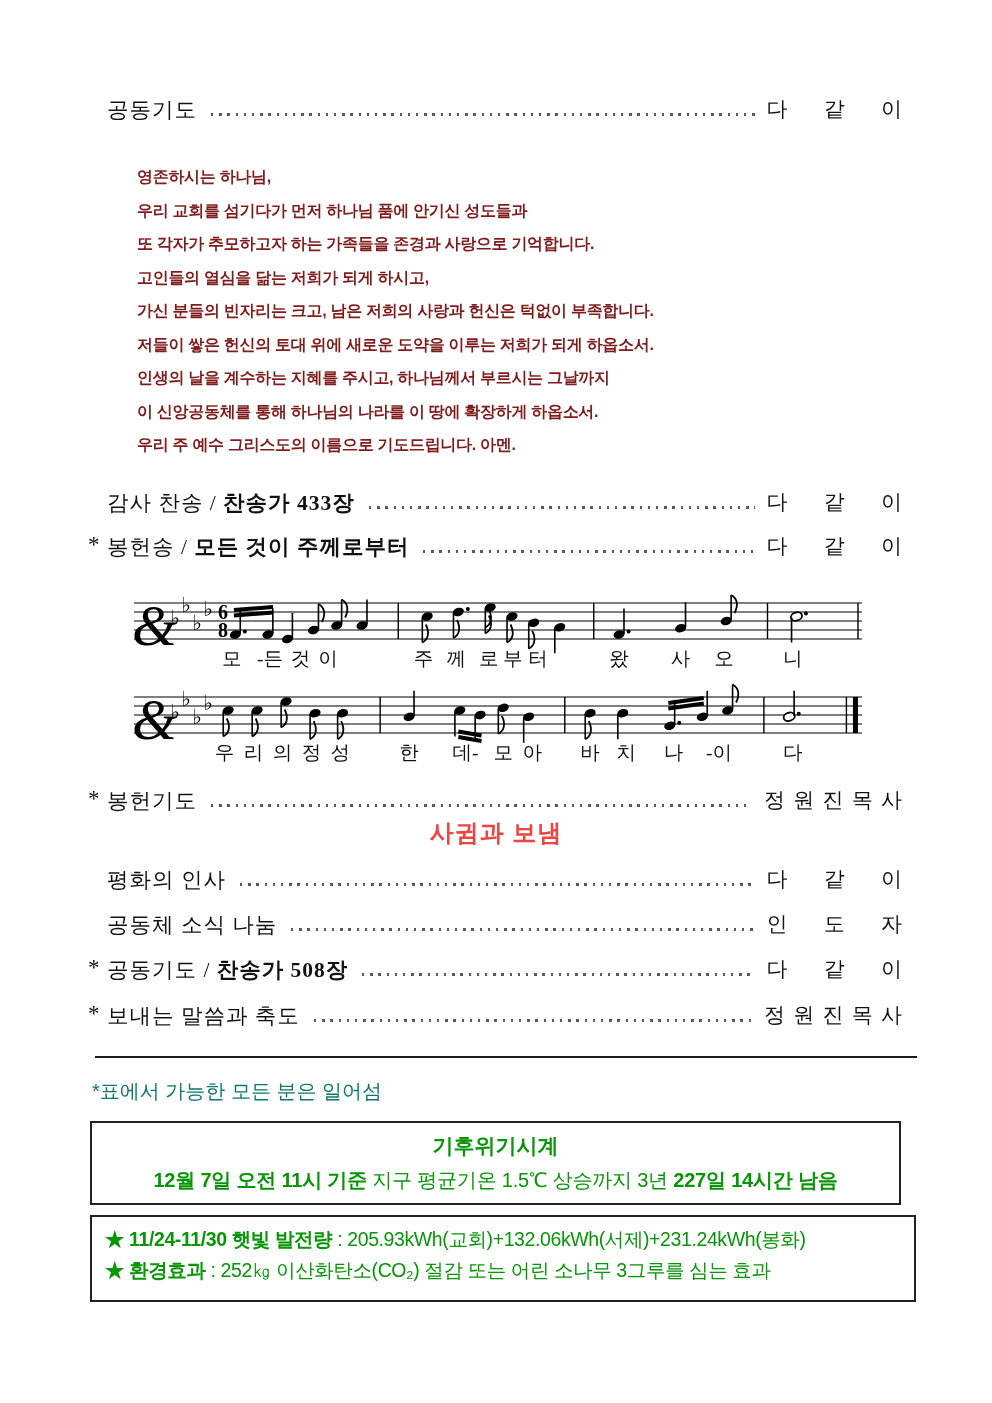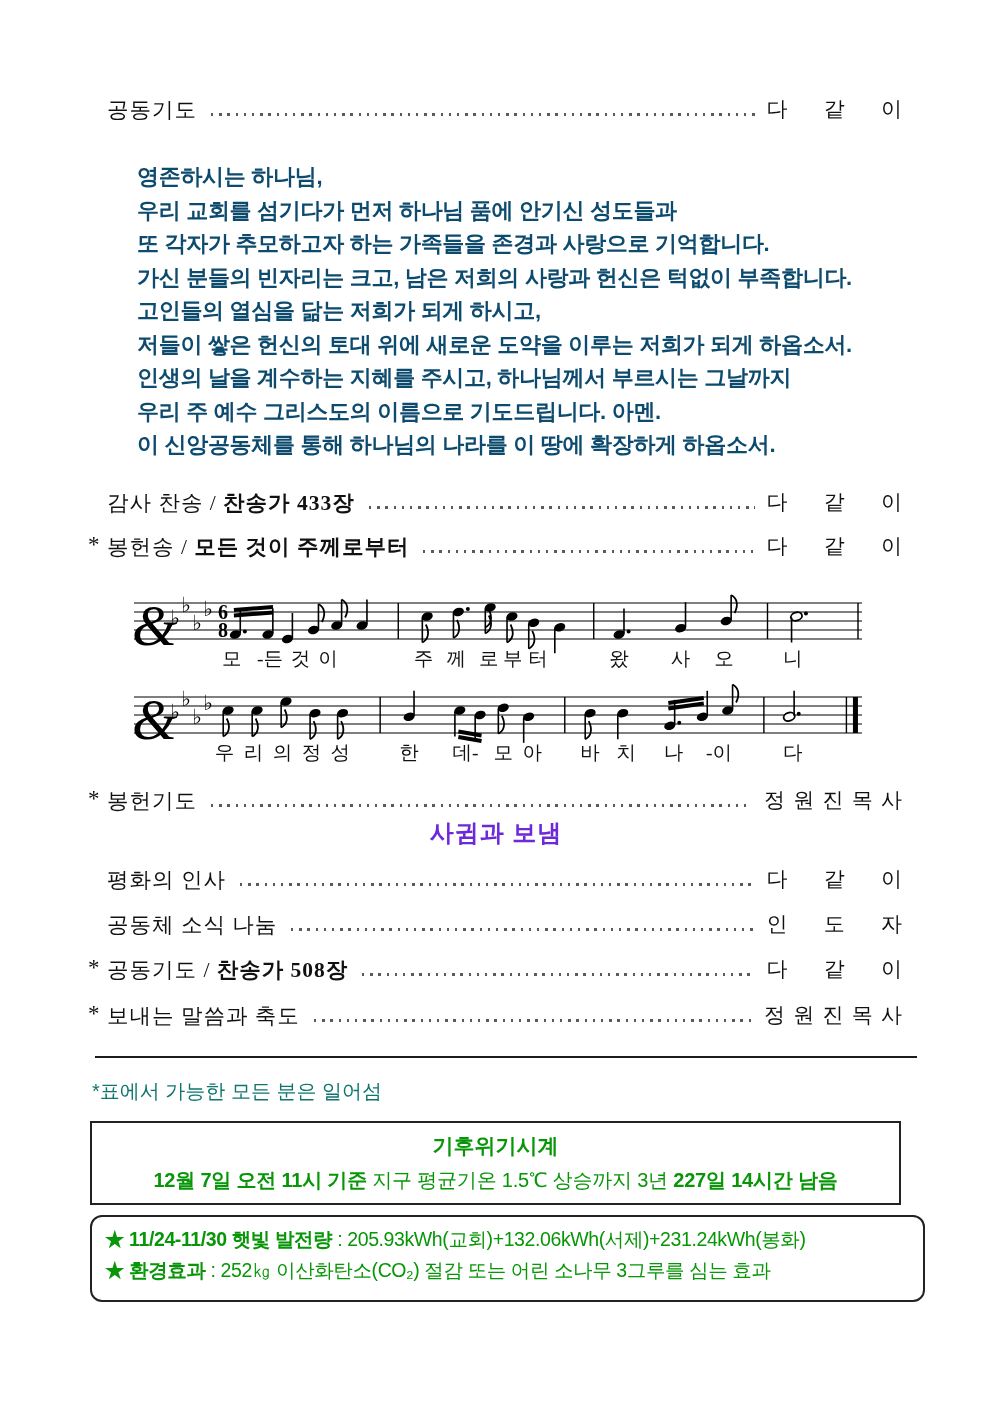--- a/index.html
+++ b/index.html
@@ -9,32 +9,32 @@
   .star{width:19px;font-family:"Liberation Serif",serif;font-size:23px;color:#111;flex:0 0 19px;}
   .lbl{font-size:21.5px;white-space:pre;letter-spacing:1px;}
   .lbl b{font-weight:bold;}
   .leader{flex:1;height:3px;align-self:center;margin:6px 12px 0 14px;
           background:repeating-linear-gradient(to right,#5a5a5a 0 2.4px,transparent 2.4px 8.2px);}
   .names{font-size:21px;white-space:pre;}
   .names.wide{word-spacing:31px;}
   .names.tight{word-spacing:3px;}
   .prayer{position:absolute;left:137px;top:160px;width:780px;
           font-family:"Liberation Sans","DejaVu Sans",sans-serif;font-weight:bold;
-          font-size:22px;line-height:33.5px;letter-spacing:-0.3px;color:#0c4a6e;}
+          font-size:16px;line-height:33.5px;letter-spacing:-0.3px;color:#7f1d1d;}
   .sect-title{position:absolute;left:0;width:992px;top:817px;text-align:center;
           font-family:"Liberation Sans","DejaVu Sans",sans-serif;font-weight:bold;
           font-size:24px;letter-spacing:1px;}
   .hr{position:absolute;left:95px;width:822px;top:1056px;height:2px;background:#1c1c1c;}
   .footnote{position:absolute;left:92px;top:1078px;
           font-family:"Liberation Sans","DejaVu Sans",sans-serif;font-size:20px;color:#0f766e;}
   .box{position:absolute;left:90px;width:807px;border:2px solid #222;background:#fff;}
   .box1{top:1121px;height:80px;text-align:center;}
   .box1 .t{margin-top:9px;font-family:"Liberation Sans",sans-serif;font-weight:bold;font-size:21px;}
   .box1 .s{margin-top:7px;font-family:Liberation Sans, sans-serif;font-size:20px;letter-spacing:-0.2px;}
-  .box2{top:1215px;height:76px;padding:7px 11px 0 13px;box-sizing:content-box;border-radius:12px;}
+  .box2{top:1215px;height:76px;padding:7px 2px 0 13px;box-sizing:content-box;}
   .box2 .l{font-family:"Liberation Sans",sans-serif;font-size:19.5px;line-height:31px;
            letter-spacing:-0.4px;white-space:nowrap;}
   .box2 .l b{font-weight:bold;}
   .music{position:absolute;left:126px;top:581px;}
 </style>
 </head>
 <body>
 
 <div class="page">
 
@@ -42,26 +42,26 @@
     <span class="star"></span>
     <span class="lbl">공동기도</span>
     <div class="leader"></div>
     <span class="names wide">다 같 이</span>
   </div>
 
   <div class="prayer">
     <div>영존하시는 하나님,</div>
     <div>우리 교회를 섬기다가 먼저 하나님 품에 안기신 성도들과</div>
     <div>또 각자가 추모하고자 하는 가족들을 존경과 사랑으로 기억합니다.</div>
+    <div>고인들의 열심을 닮는 저희가 되게 하시고,</div>
     <div>가신 분들의 빈자리는 크고, 남은 저희의 사랑과 헌신은 턱없이 부족합니다.</div>
-    <div>고인들의 열심을 닮는 저희가 되게 하시고,</div>
     <div>저들이 쌓은 헌신의 토대 위에 새로운 도약을 이루는 저희가 되게 하옵소서.</div>
     <div>인생의 날을 계수하는 지혜를 주시고, 하나님께서 부르시는 그날까지</div>
+    <div>이 신앙공동체를 통해 하나님의 나라를 이 땅에 확장하게 하옵소서.</div>
     <div>우리 주 예수 그리스도의 이름으로 기도드립니다. 아멘.</div>
-    <div>이 신앙공동체를 통해 하나님의 나라를 이 땅에 확장하게 하옵소서.</div>
   </div>
 
   <div class="row" style="top:488px">
     <span class="star"></span>
     <span class="lbl"><span>감사 찬송 / </span><b>찬송가 433장</b></span>
     <div class="leader"></div>
     <span class="names wide">다 같 이</span>
   </div>
 
   <div class="row" style="top:532px">
@@ -225,21 +225,21 @@
       <text x="666.84" y="178" text-anchor="middle" font-family="&quot;Liberation Serif&quot;,serif" font-size="19.5" fill="#111">다</text>
     </svg>
 
   <div class="row" style="top:786px">
     <span class="star">*</span>
     <span class="lbl">봉헌기도</span>
     <div class="leader"></div>
     <span class="names tight">정 원 진 목 사</span>
   </div>
 
-  <div class="sect-title" id="sect-title" style="color: #6d28d9;">사귐과 보냄</div>
+  <div class="sect-title" id="sect-title" style="color: #ef4444;">사귐과 보냄</div>
 
   <div class="row" style="top:865px">
     <span class="star"></span>
     <span class="lbl">평화의 인사</span>
     <div class="leader"></div>
     <span class="names wide">다 같 이</span>
   </div>
 
   <div class="row" style="top:910px">
     <span class="star"></span>

